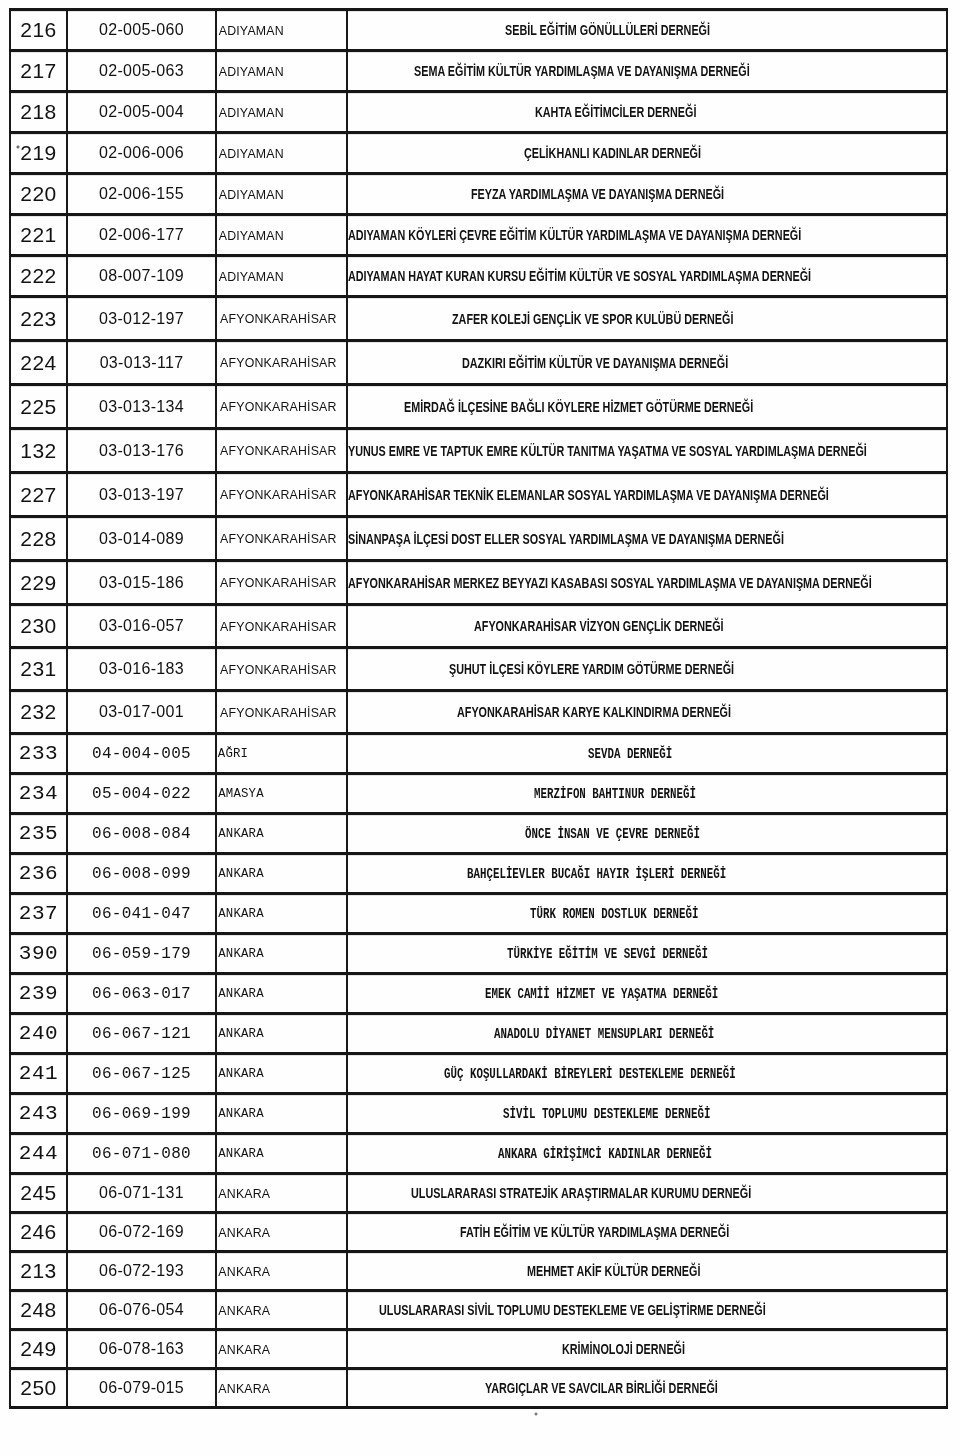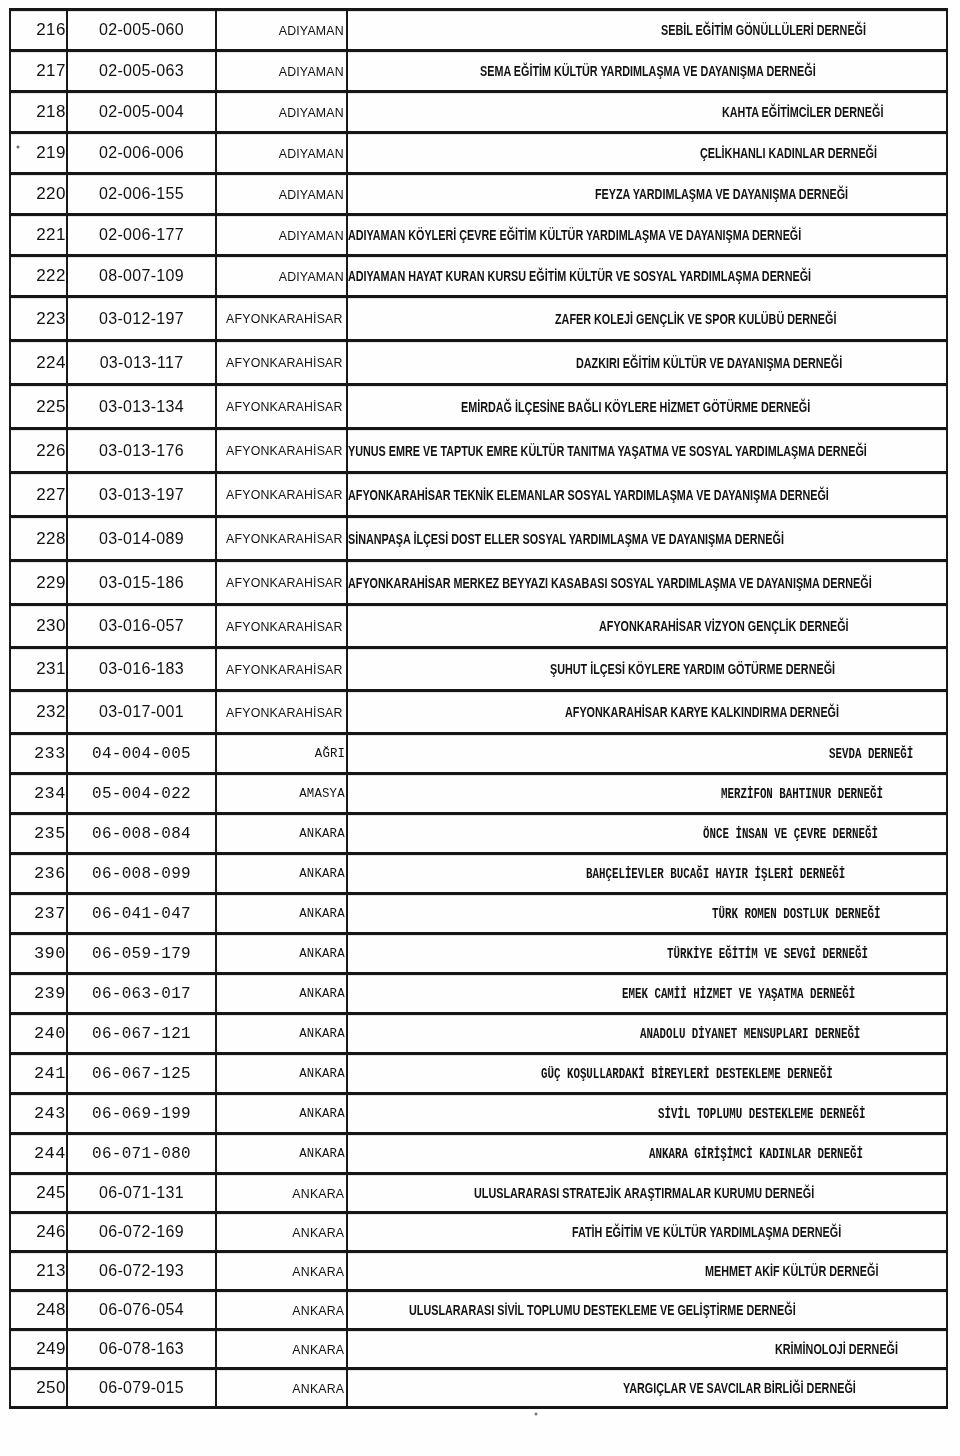--- a/index.html
+++ b/index.html
@@ -43,36 +43,36 @@
     box-shadow: inset 0 2px 0 -1px rgba(40,40,40,0.12);
   }
   
   table.assoc tr:nth-child(-n+7) td            { height: 38px; }
   table.assoc tr:nth-child(n+8):nth-child(-n+14) td  { height: 41px; }
   table.assoc tr:nth-child(n+15):nth-child(-n+17) td { height: 40px; }
   table.assoc tr:nth-child(n+18):nth-child(-n+28) td { height: 37px; font-family: Liberation Mono, monospace; }
   table.assoc tr:nth-child(n+29) td            { height: 36px; }
 
   td.c-no {
-    text-align: right;
-    font-size: 17px;
+    text-align: center;
+    font-size: 21px;
     letter-spacing: 0.5px;
   }
   td.c-code {
     text-align: center;
     font-size: 16px;
     letter-spacing: 0.3px;
   }
   td.c-prov {
-    text-align: right;
+    text-align: left;
     font-size: 13px;
     letter-spacing: 0.2px;
   }
   td.c-name {
-    text-align: right;
+    text-align: center;
     padding-left: 4px;
   }
   .nm {
     display: inline-block;
     white-space: nowrap;
     font-weight: bold;
     font-size: 15px;
     transform: scaleX(0.72);
     transform-origin: 0 50%;
   }
@@ -148,21 +148,21 @@
     <td class="c-prov"><span class="prov-t">AFYONKARAHİSAR</span></td>
     <td class="c-name"><span class="nm">DAZKIRI EĞİTİM KÜLTÜR VE DAYANIŞMA DERNEĞİ</span></td>
   </tr>
         <tr>
     <td class="c-no"><span class="no-t">225</span></td>
     <td class="c-code"><span class="code-t">03-013-134</span></td>
     <td class="c-prov"><span class="prov-t">AFYONKARAHİSAR</span></td>
     <td class="c-name"><span class="nm">EMİRDAĞ İLÇESİNE BAĞLI KÖYLERE HİZMET GÖTÜRME DERNEĞİ</span></td>
   </tr>
         <tr>
-    <td class="c-no"><span class="no-t">226</span></td>
+    <td class="c-no"><span class="no-t">132</span></td>
     <td class="c-code"><span class="code-t">03-013-176</span></td>
     <td class="c-prov"><span class="prov-t">AFYONKARAHİSAR</span></td>
     <td class="c-name"><span class="nm">YUNUS EMRE VE TAPTUK EMRE KÜLTÜR TANITMA YAŞATMA VE SOSYAL YARDIMLAŞMA DERNEĞİ</span></td>
   </tr>
         <tr>
     <td class="c-no"><span class="no-t">227</span></td>
     <td class="c-code"><span class="code-t">03-013-197</span></td>
     <td class="c-prov"><span class="prov-t">AFYONKARAHİSAR</span></td>
     <td class="c-name"><span class="nm">AFYONKARAHİSAR TEKNİK ELEMANLAR SOSYAL YARDIMLAŞMA VE DAYANIŞMA DERNEĞİ</span></td>
   </tr>

